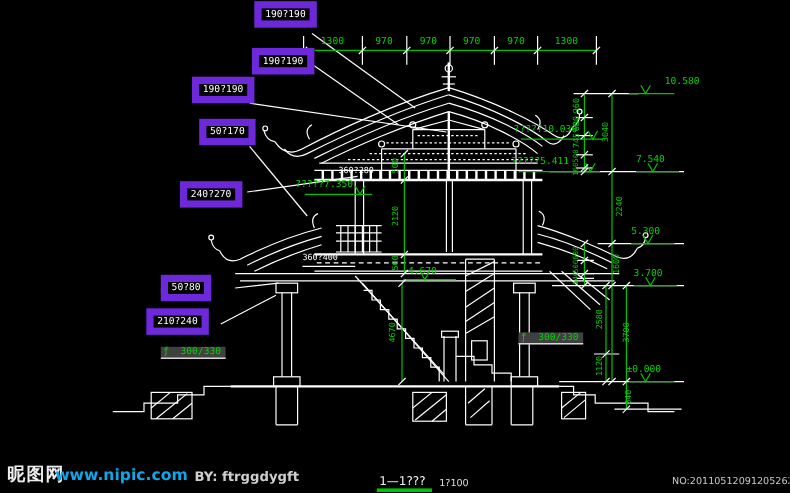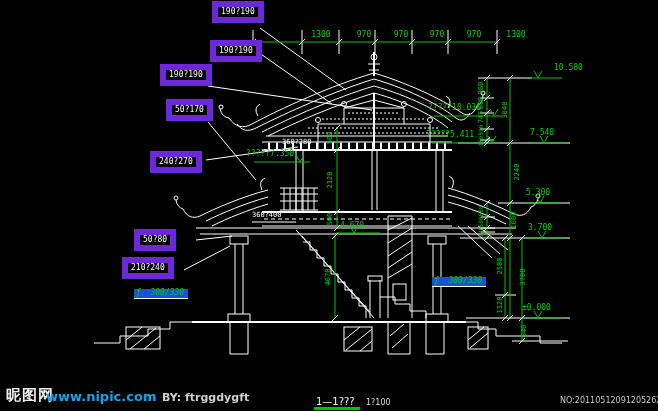--- a/index.html
+++ b/index.html
@@ -1,29 +1,29 @@
 <!DOCTYPE html>
 <html><head>
 <meta charset="utf-8">
 <style>
   html,body{margin:0;padding:0;background:#000;}
   #stage{position:relative;width:658px;height:411px;background:#000;overflow:hidden;
          font-family:"DejaVu Sans Mono", monospace;}
   #stage svg{position:absolute;left:0;top:0;}
   .ov span{position:absolute;white-space:pre;line-height:1;}
-  .dim{color:#00d400;font-size:8px;transform:translateX(-50%);margin-left:44px;}
+  .dim{color:#00d400;font-size:8px;transform:translateX(-50%);}
   .dimg{color:#00d400;font-size:8px;}
   .dimv{color:#00d400;font-size:7px;transform:translate(-50%,-50%) rotate(-90deg);}
   .dimv.sm{font-size:6px;}
   .wlab{color:#fff;font-size:7px;}
   .stack{position:absolute;}
   .stack .row{display:block;width:max-content;color:#fff;font-size:8px;line-height:10px;
               border:6px solid #6d28d9;padding:0 3px;background:#000;white-space:pre;}
   .stack .row.first{border-left:none;border-right:none;border-top:none;}
-  .glab{color:#00d400;font-size:8px;border-bottom:1px solid #fff;padding:0 4px 1px 2px;background:#1d4ed8;font-style:italic;}
+  .glab{color:#00d400;font-size:8px;border-bottom:1px solid #fff;padding:0 4px 1px 2px;background:#404040;}
   .footer span{position:absolute;white-space:pre;font-family:"DejaVu Sans", sans-serif;}
   .site{left:6px;top:386px;font-size:15px;font-weight:bold;color:#ececec;letter-spacing:1px;}
   .url{left:46px;top:389px;font-size:13px;font-weight:bold;color:#0ea5e9;}
   .by{left:162px;top:391px;font-size:11px;font-weight:bold;color:#cfcfcf;}
   .ttl{left:316px;top:396px;font-size:10px;color:#f2f2f2;font-family:"DejaVu Sans Mono",monospace;}
   .ttl-u{position:absolute;left:314px;top:407px;width:46px;height:3px;background:#00c400;}
   .scale{left:366px;top:398px;font-size:8px;color:#ddd;font-family:"DejaVu Sans Mono",monospace;}
   .serial{left:560px;top:396px;font-size:8px;color:#c9c9c9;}
 </style>
 </head>

